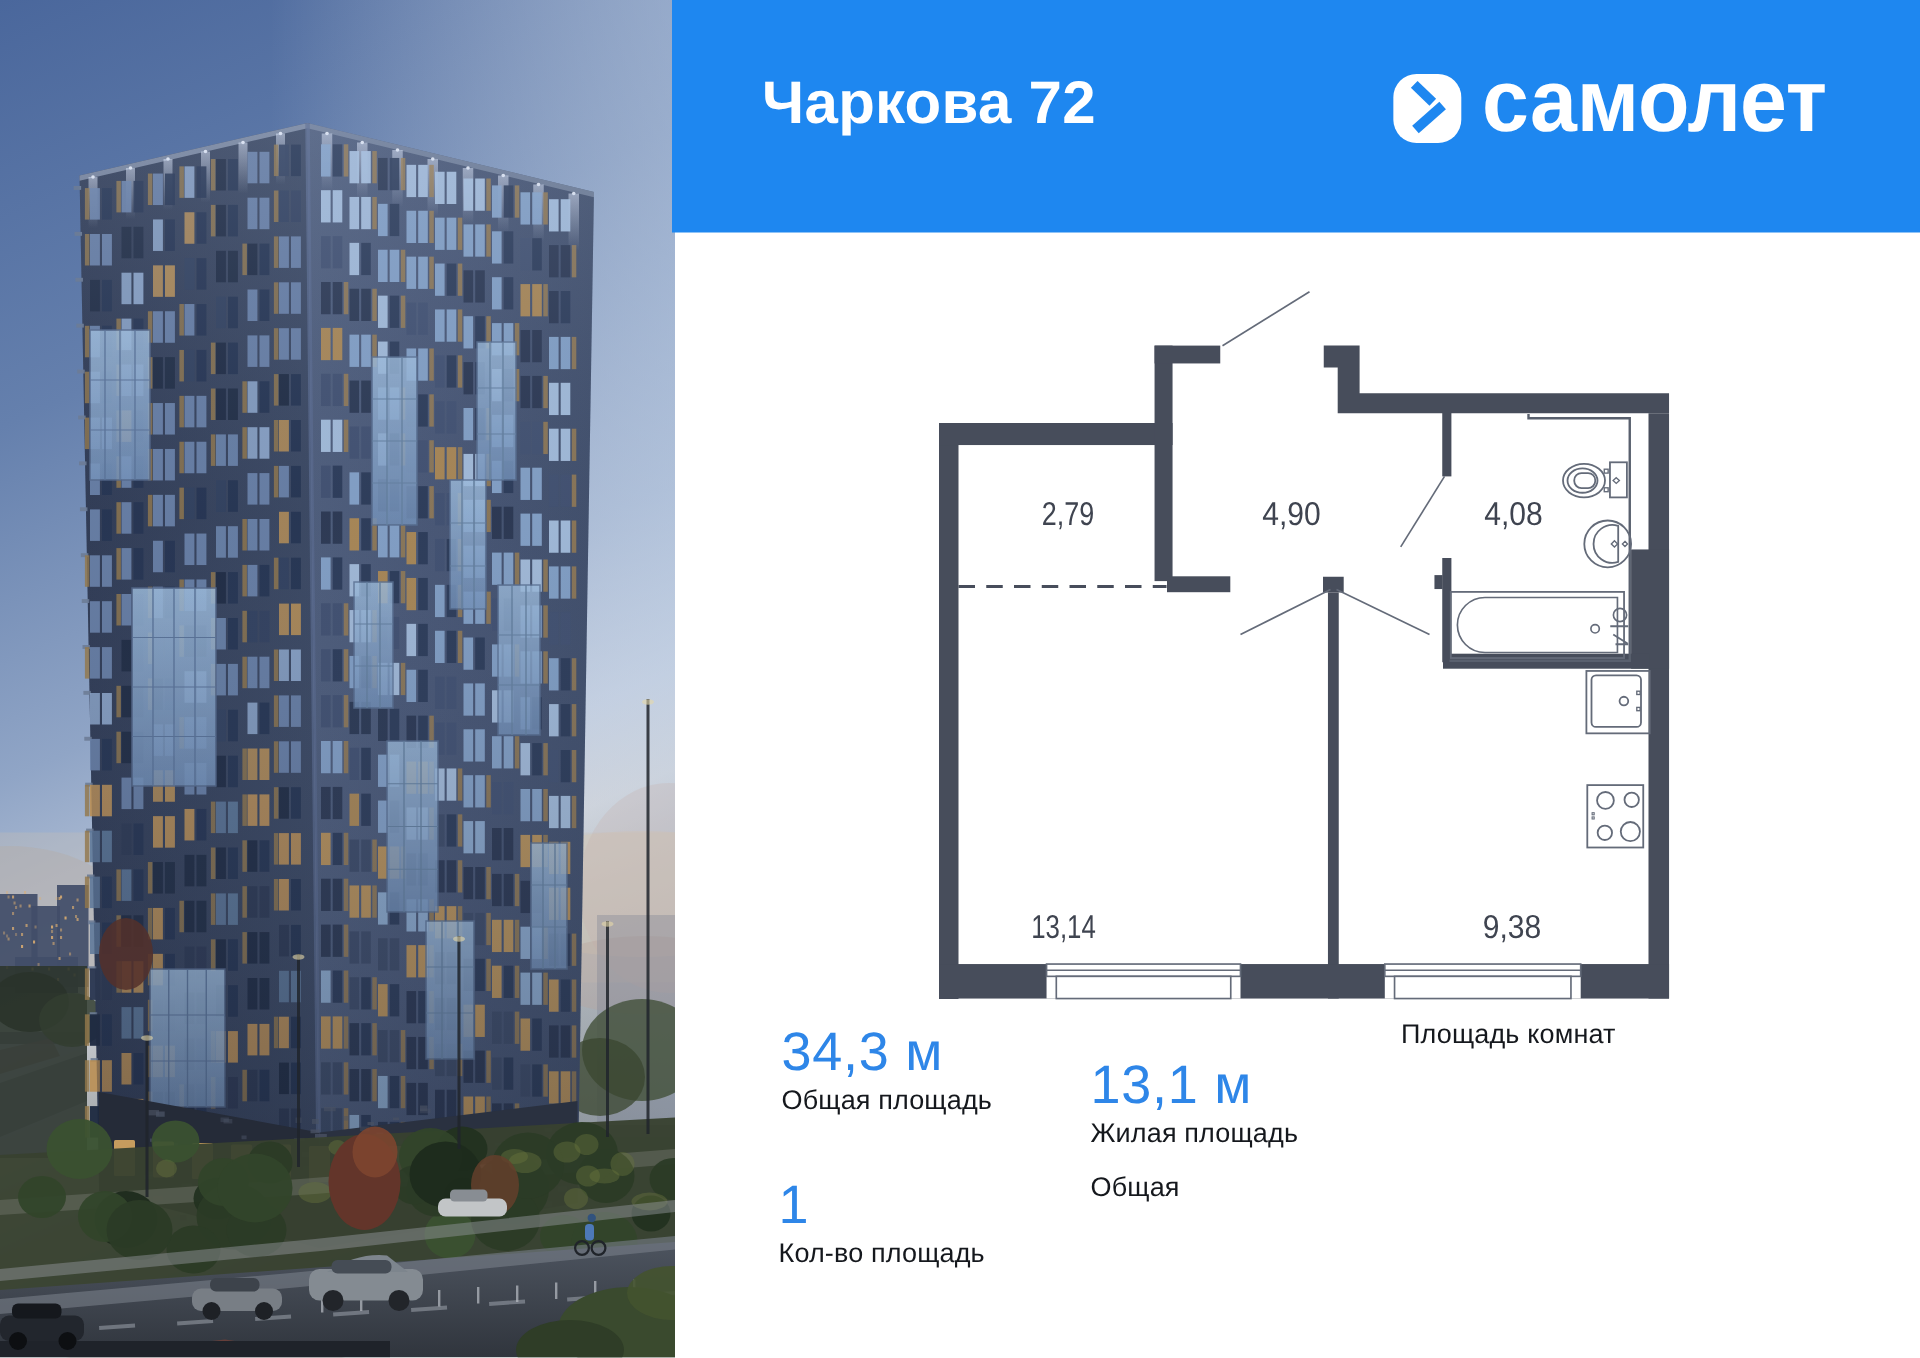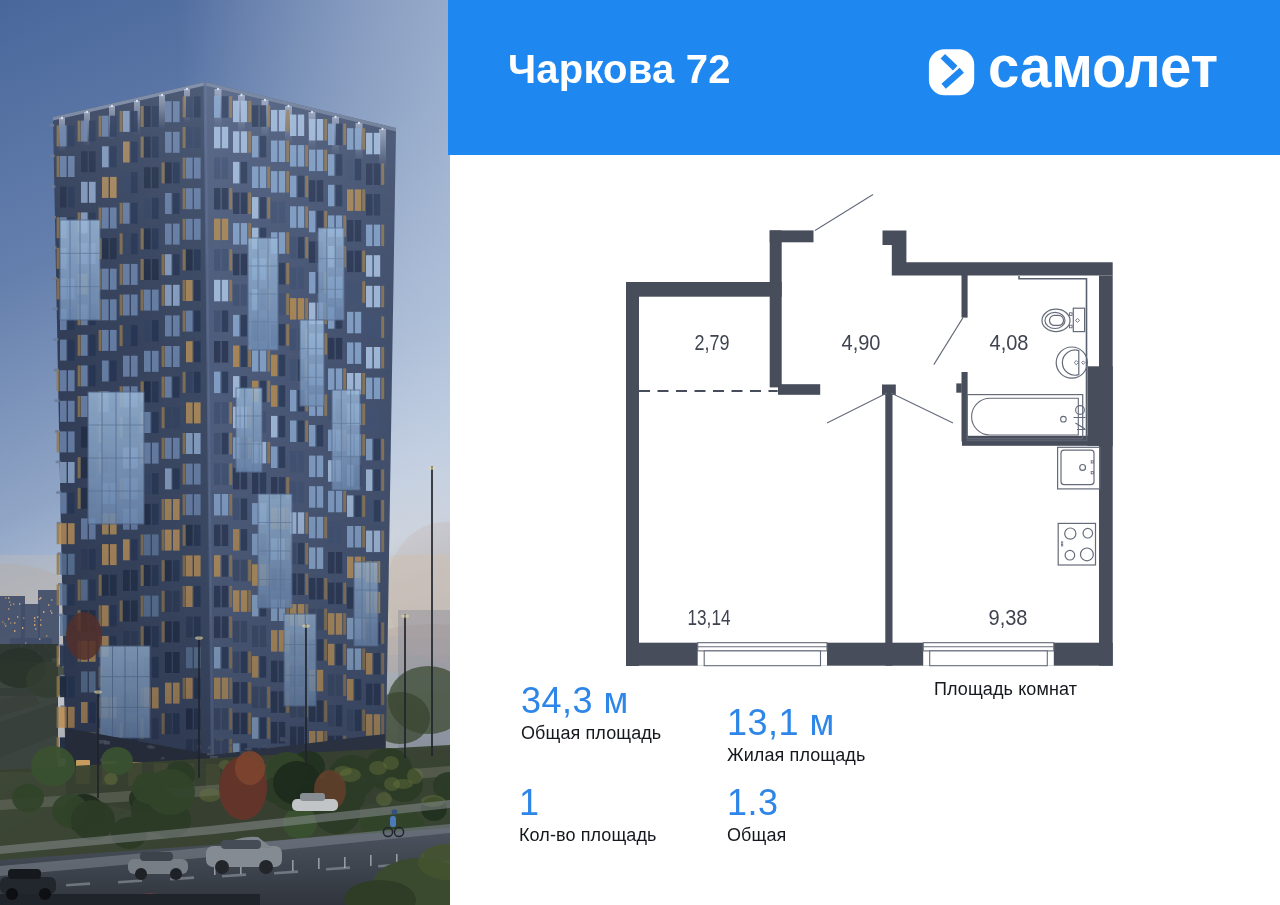--- a/index.html
+++ b/index.html
@@ -1556,16 +1556,15 @@
 <div class="stat" style="left:934px;top:679px">
       <div class="lab">Площадь комнат</div>
     </div>
 
 <div class="stat" style="left:519px;top:781px">
       <div class="val">1</div>
       <div class="lab">Кол-во площадь</div>
     </div>
 
 <div class="stat" style="left:727px;top:781px">
-      <div class="val">1.3</div>
       <div class="lab">Общая</div>
     </div>
 
 </div>
 </body></html>

